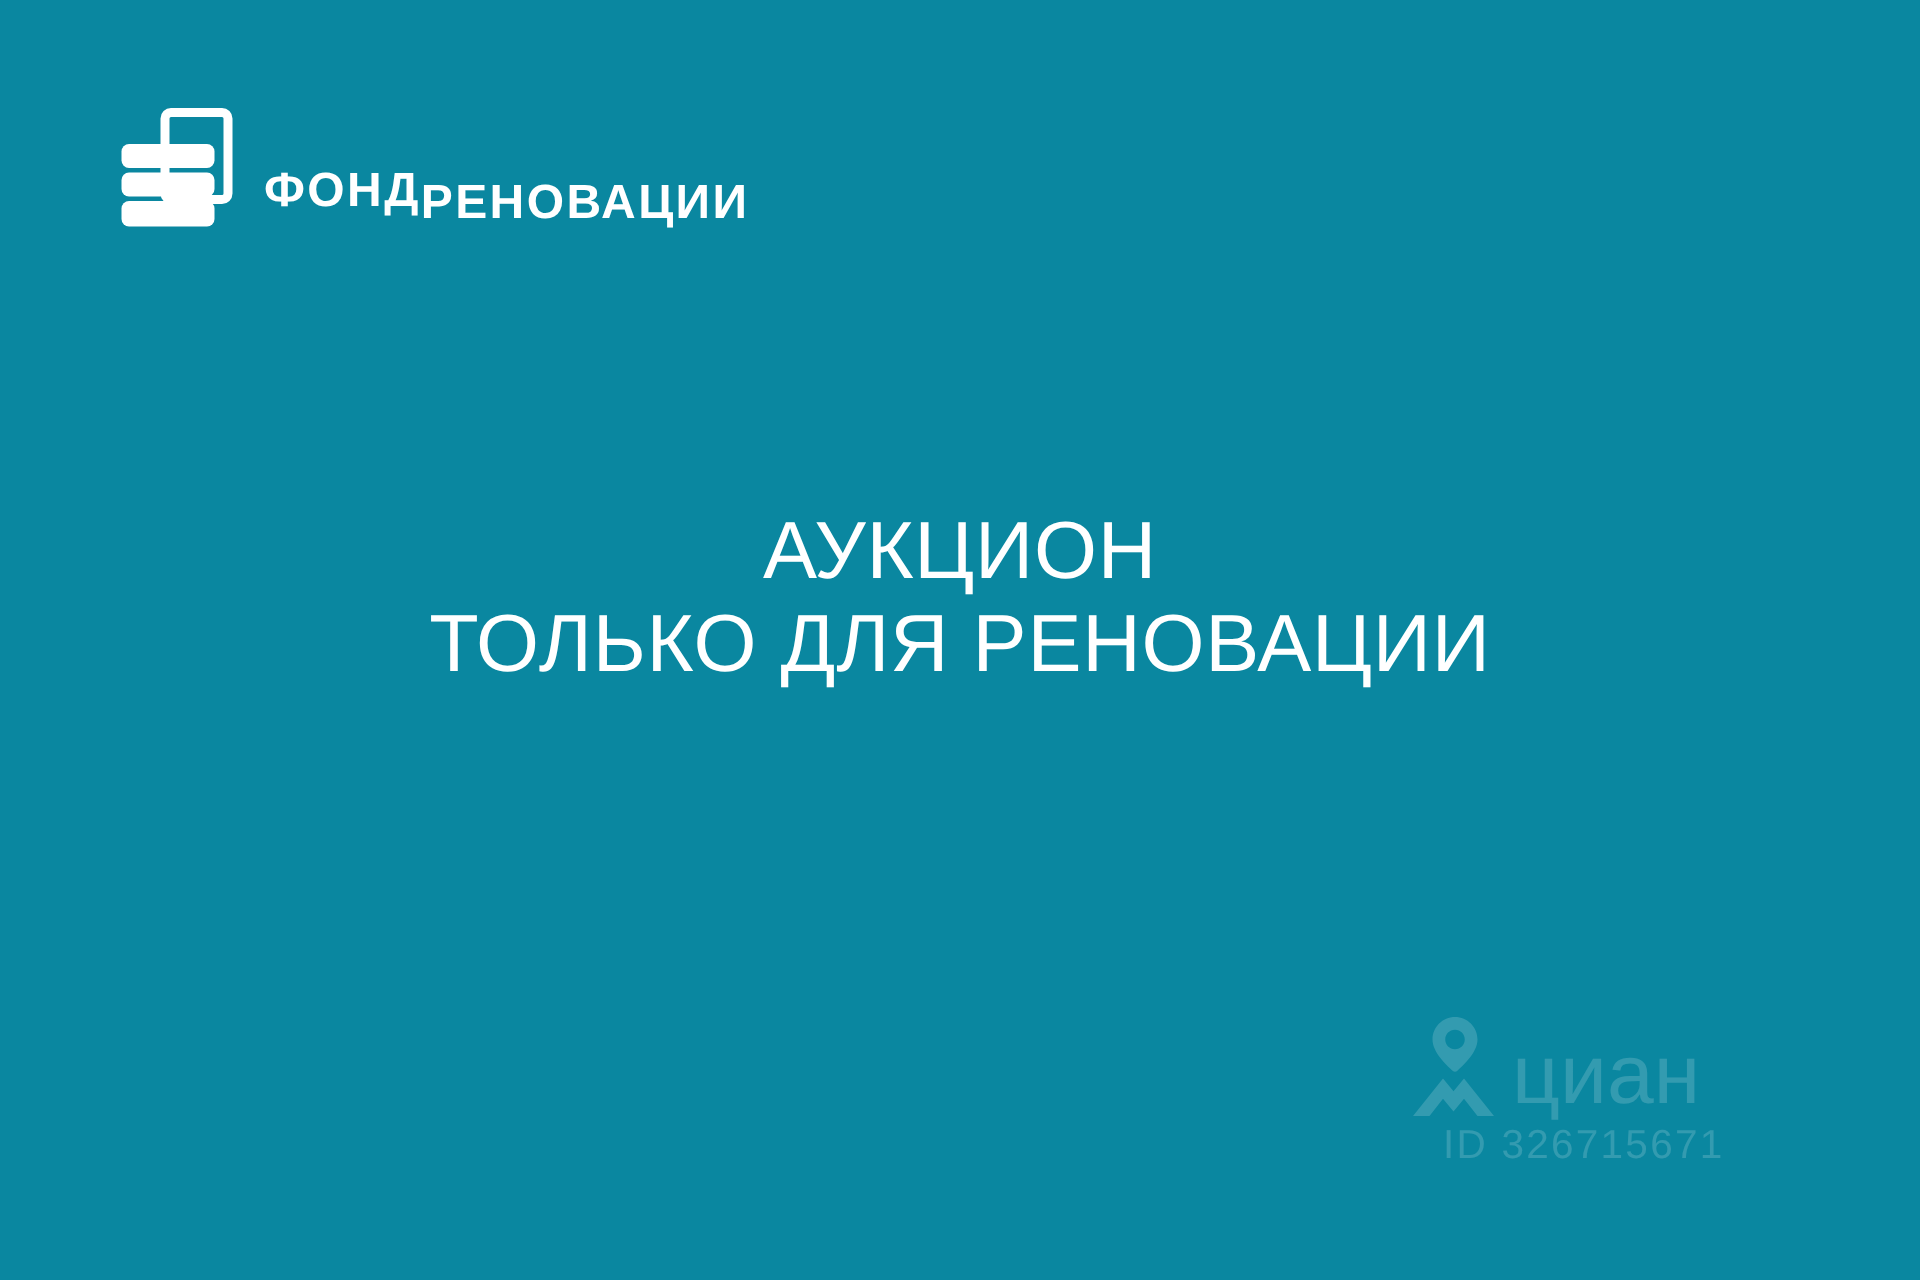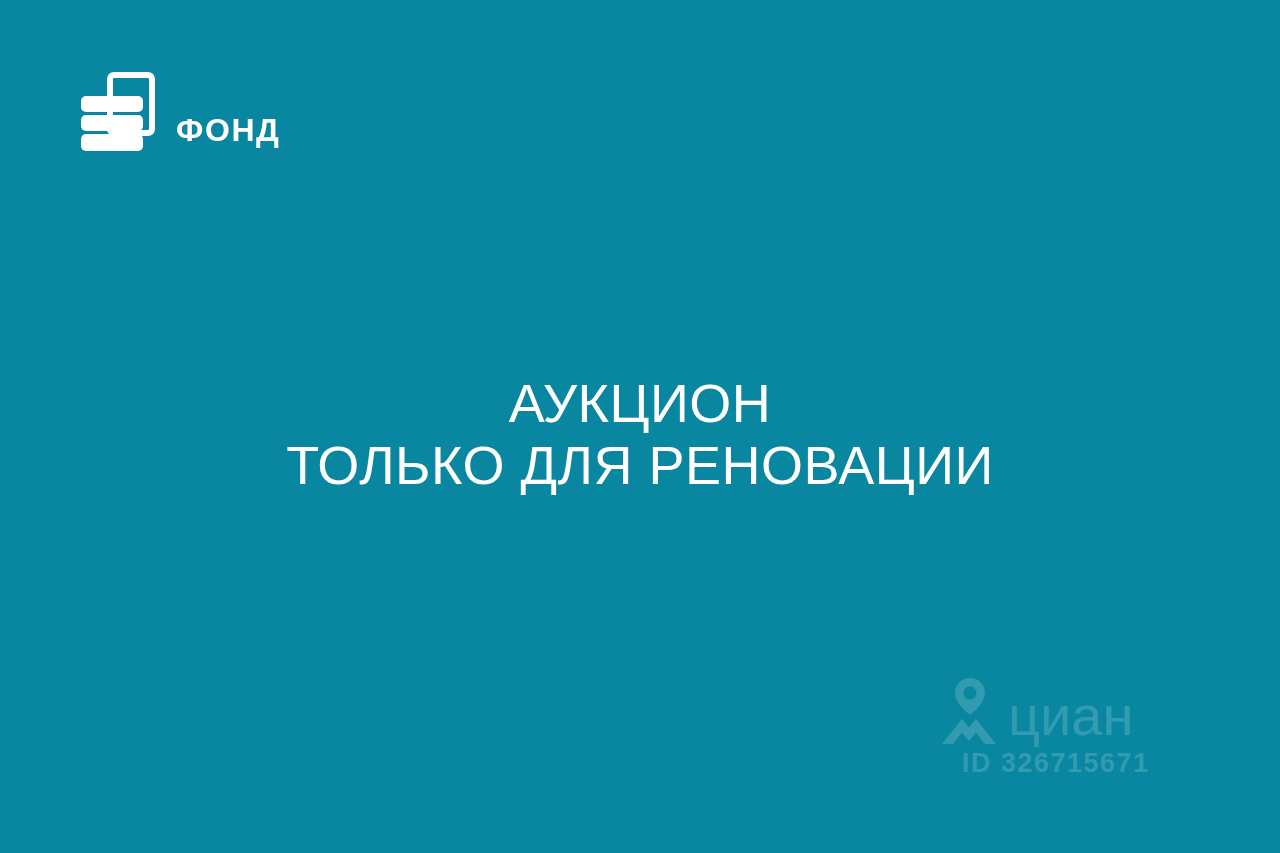--- a/index.html
+++ b/index.html
@@ -70,21 +70,20 @@
   }
 
   
   #headline {
     position: absolute;
     left: 0;
     right: 0;
     top: 336px;
     text-align: center;
     color: #ffffff;
-    margin-top: 36px;
   }
   #headline .headline-line {
     font-size: 54px;
     font-weight: 400;
     letter-spacing: 0.5px;
     line-height: 62px;
     white-space: nowrap;
   }
 
   
@@ -117,39 +116,40 @@
     white-space: nowrap;
     position: relative;
     top: -2px;
   }
   #cian-id {
     position: absolute;
     left: 24px;
     top: 72px;
     color: rgba(255,255,255,0.17);
     font-size: 27px;
-    font-weight: bold;
+    font-weight: normal;
     letter-spacing: 1.5px;
     white-space: nowrap;
   }
 </style>
 </head>
 <body>
 
 <div id="brand-logo">
 
   <div id="brand-mark">
     <div class="mark-outline"></div>
     <div class="mark-bar b1"></div>
     <div class="mark-bar b2"></div>
     <div class="mark-bar b3"></div>
   </div>
 
   <div id="brand-text">
     <div class="brand-line line1">ФОНД</div>
+    <div class="brand-line line2">РЕНОВАЦИИ</div>
   </div>
 
 </div>
 
 <div id="headline">
   <div class="headline-line">АУКЦИОН</div>
   <div class="headline-line">ТОЛЬКО ДЛЯ РЕНОВАЦИИ</div>
 </div>
 
 <div id="cian-watermark">

